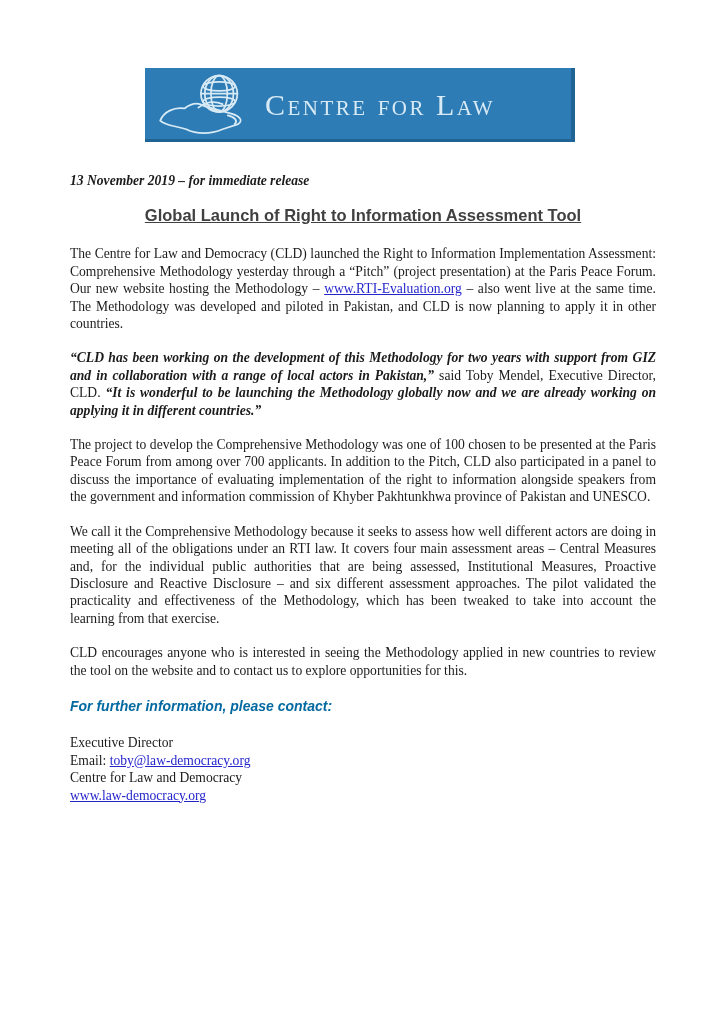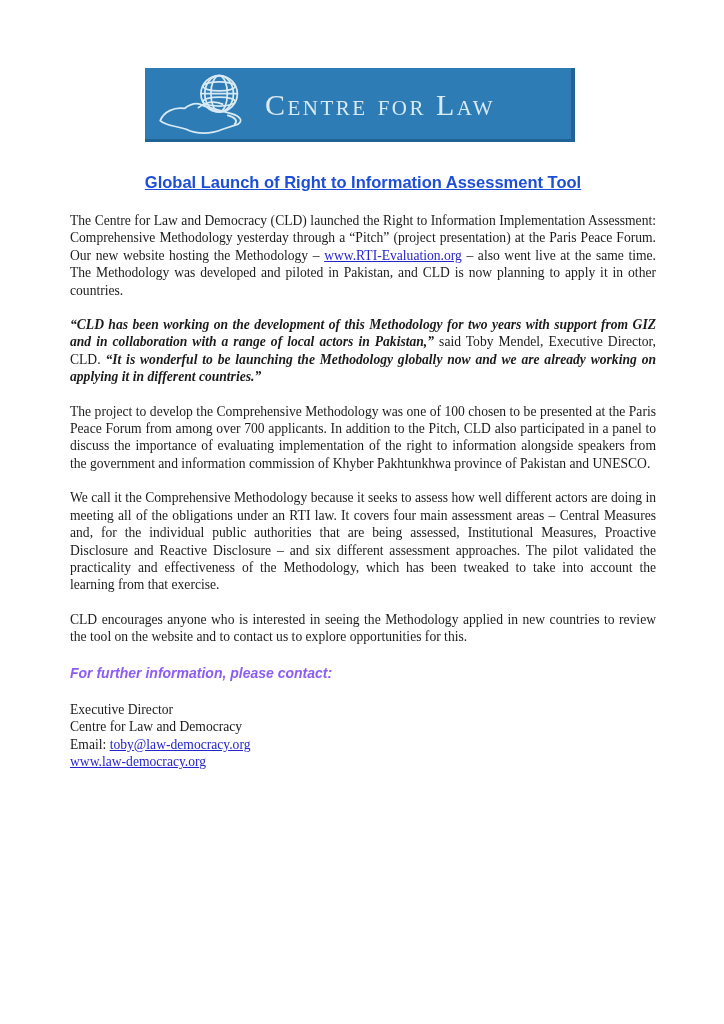--- a/index.html
+++ b/index.html
@@ -51,40 +51,40 @@
     font-weight: bold;
     font-style: italic;
     margin: 0 0 16px 0;
   }
   .doc-title {
     text-align: center;
     font-family: "Liberation Sans", "DejaVu Sans", sans-serif;
     font-weight: bold;
     font-size: 16.5px;
     line-height: 20px;
-    color: #1d4ed8;
+    color: #404040;
     text-decoration: underline;
     margin: 0 0 20px 0;
   }
   .para {
     margin: 12px 0 17px 0;
     text-align: justify;
   }
   .quote-run { font-style: italic; font-weight: bold; }
   a.doclink {
     color: #2525cc;
     text-decoration: underline;
     cursor: pointer;
   }
   .contact-heading {
     font-family: "Liberation Sans", "DejaVu Sans", sans-serif;
     font-weight: bold;
     font-style: italic;
     font-size: 14px;
-    color: #8b5cf6;
+    color: #0369a1;
     margin: 19px 0 19px 0;
   }
   .contact-line { line-height: 17.4px; }
 </style>
 </head>
 <body>
 
 <div class="page">
 
   <div class="logo">
@@ -103,36 +103,37 @@
         <path d="M84,52 C92,54 96,58 92,62"></path>
       </g>
     </svg>
     <div class="logo-textblock">
       <div class="logo-line1">Centre for Law</div>
     </div>
   </div>
 
   <div class="content">
 
+    <div class="dateline">13 November 2019 – for immediate release</div>
 
     <div class="doc-title">Global Launch of Right to Information Assessment Tool</div>
 
     <p class="para"><span>The Centre for Law and Democracy (CLD) launched the Right to Information Implementation Assessment: Comprehensive Methodology yesterday through a “Pitch” (project presentation) at the Paris Peace Forum. Our new website hosting the Methodology – </span><a class="doclink">www.RTI-Evaluation.org</a><span> – also went live at the same time. The Methodology was developed and piloted in Pakistan, and CLD is now planning to apply it in other countries.</span></p>
 
     <p class="para"><span class="quote-run">“CLD has been working on the development of this Methodology for two years with support from GIZ and in collaboration with a range of local actors in Pakistan,”</span><span> said Toby Mendel, Executive Director, CLD. </span><span class="quote-run">“It is wonderful to be launching the Methodology globally now and we are already working on applying it in different countries.”</span></p>
 
     <p class="para">The project to develop the Comprehensive Methodology was one of 100 chosen to be presented at the Paris Peace Forum from among over 700 applicants. In addition to the Pitch, CLD also participated in a panel to discuss the importance of evaluating implementation of the right to information alongside speakers from the government and information commission of Khyber Pakhtunkhwa province of Pakistan and UNESCO.</p>
 
     <p class="para">We call it the Comprehensive Methodology because it seeks to assess how well different actors are doing in meeting all of the obligations under an RTI law. It covers four main assessment areas – Central Measures and, for the individual public authorities that are being assessed, Institutional Measures, Proactive Disclosure and Reactive Disclosure – and six different assessment approaches. The pilot validated the practicality and effectiveness of the Methodology, which has been tweaked to take into account the learning from that exercise.</p>
 
     <p class="para">CLD encourages anyone who is interested in seeing the Methodology applied in new countries to review the tool on the website and to contact us to explore opportunities for this.</p>
 
     <div class="contact-heading">For further information, please contact:</div>
 
     <div class="contact-block">
       <div class="contact-line">Executive Director</div>
+      <div class="contact-line"><span>Email: </span><a class="doclink">toby@law-democracy.org</a></div>
       <div class="contact-line">Centre for Law and Democracy</div>
-      <div class="contact-line"><span>Email: </span><a class="doclink">toby@law-democracy.org</a></div>
       <div class="contact-line"><a class="doclink">www.law-democracy.org</a></div>
     </div>
 
   </div>
 </div>
 
 </body></html>

